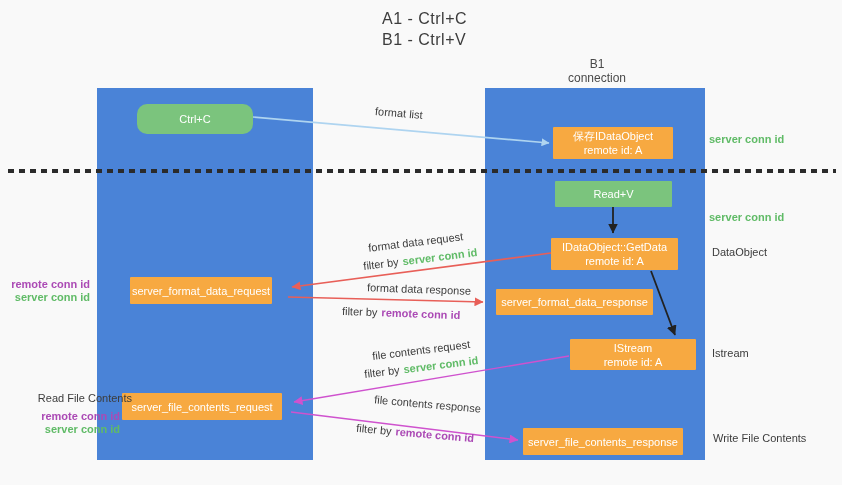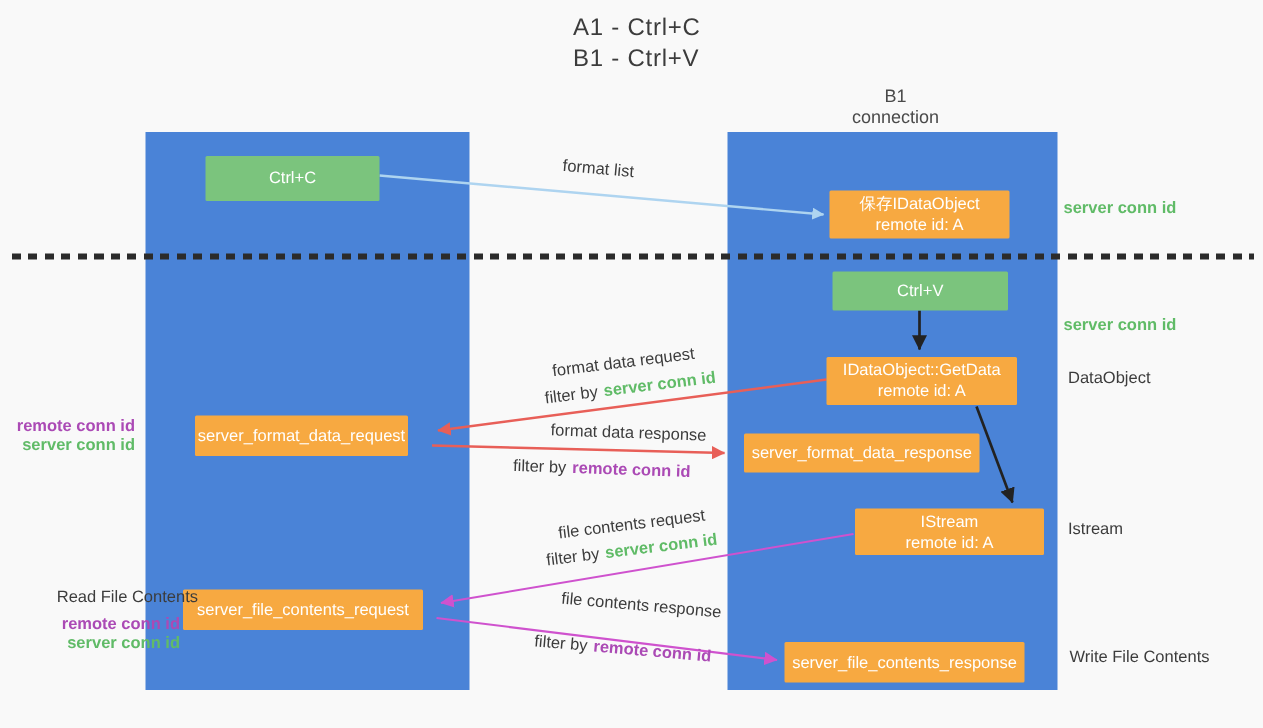--- a/index.html
+++ b/index.html
@@ -81,31 +81,31 @@
     <line x1="613" y1="207" x2="613" y2="233" stroke="#222222" stroke-width="1.8" marker-end="url(#m-black)"></line>
     <line x1="551" y1="253" x2="292" y2="287" stroke="#e85f58" stroke-width="1.6" marker-end="url(#m-red)"></line>
     <line x1="288" y1="297" x2="483" y2="302" stroke="#e85f58" stroke-width="1.6" marker-end="url(#m-red)"></line>
     <line x1="651" y1="271" x2="675" y2="335" stroke="#222222" stroke-width="1.8" marker-end="url(#m-black)"></line>
     <line x1="569" y1="356" x2="294" y2="402" stroke="#cf52ce" stroke-width="1.4" marker-end="url(#m-magenta)"></line>
     <line x1="291" y1="412" x2="518" y2="440" stroke="#cf52ce" stroke-width="1.4" marker-end="url(#m-magenta)"></line>
   </svg>
 
   <div class="abs dotted-line"></div>
 
-  <div class="abs node node-green" style="left:137px;top:104px;width:116px;height:30px;">
+  <div class="abs node node-green" style="left:137px;top:104px;width:116px;height:30px;border-radius:10px;">
     <span>Ctrl+C</span>
   </div>
 
   <div class="abs node node-orange" style="left:553px;top:127px;width:120px;height:32px;">
     <span>保存IDataObject</span>
     <span>remote id: A</span>
   </div>
 
   <div class="abs node node-green" style="left:555px;top:181px;width:117px;height:26px;">
-    <span>Ctrl+V</span>
+    <span>Read+V</span>
   </div>
 
   <div class="abs node node-orange" style="left:551px;top:238px;width:127px;height:32px;">
     <span>IDataObject::GetData</span>
     <span>remote id: A</span>
   </div>
 
   <div class="abs node node-orange" style="left:130px;top:277px;width:142px;height:27px;">
     <span>server_format_data_request</span>
   </div>

